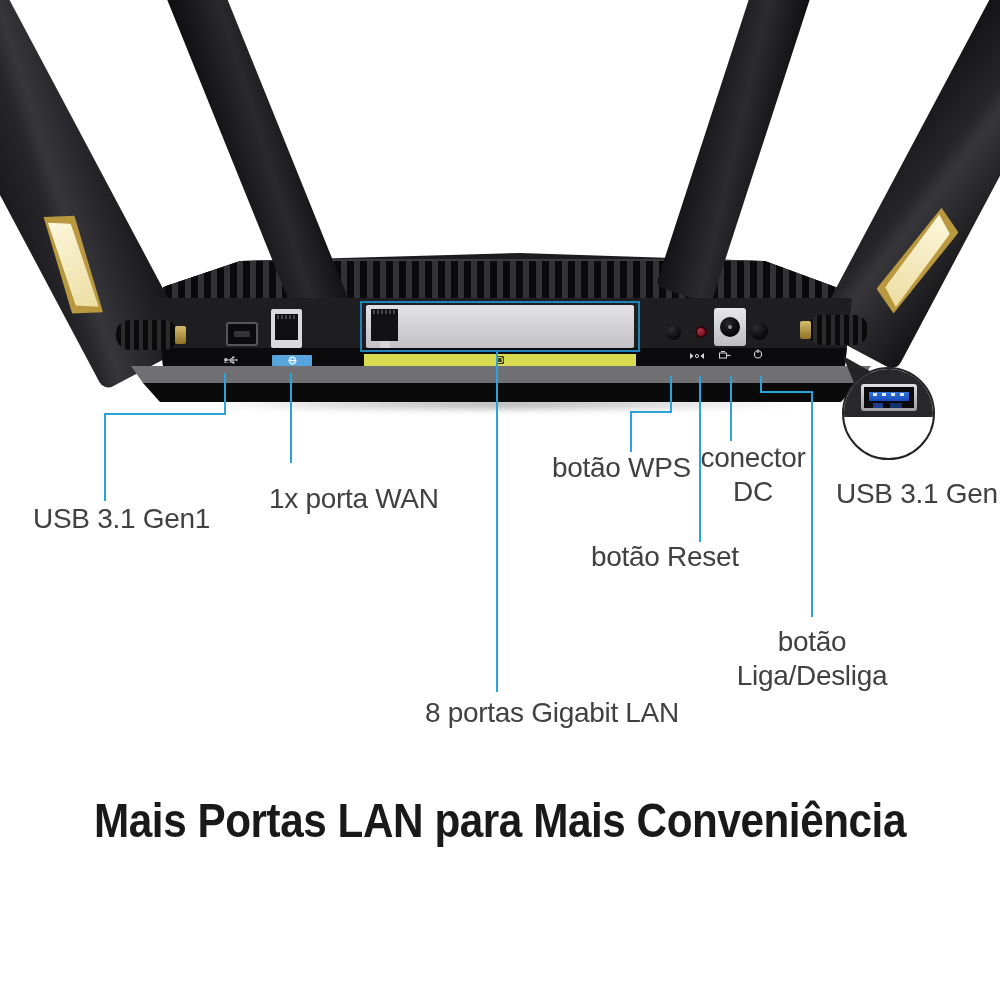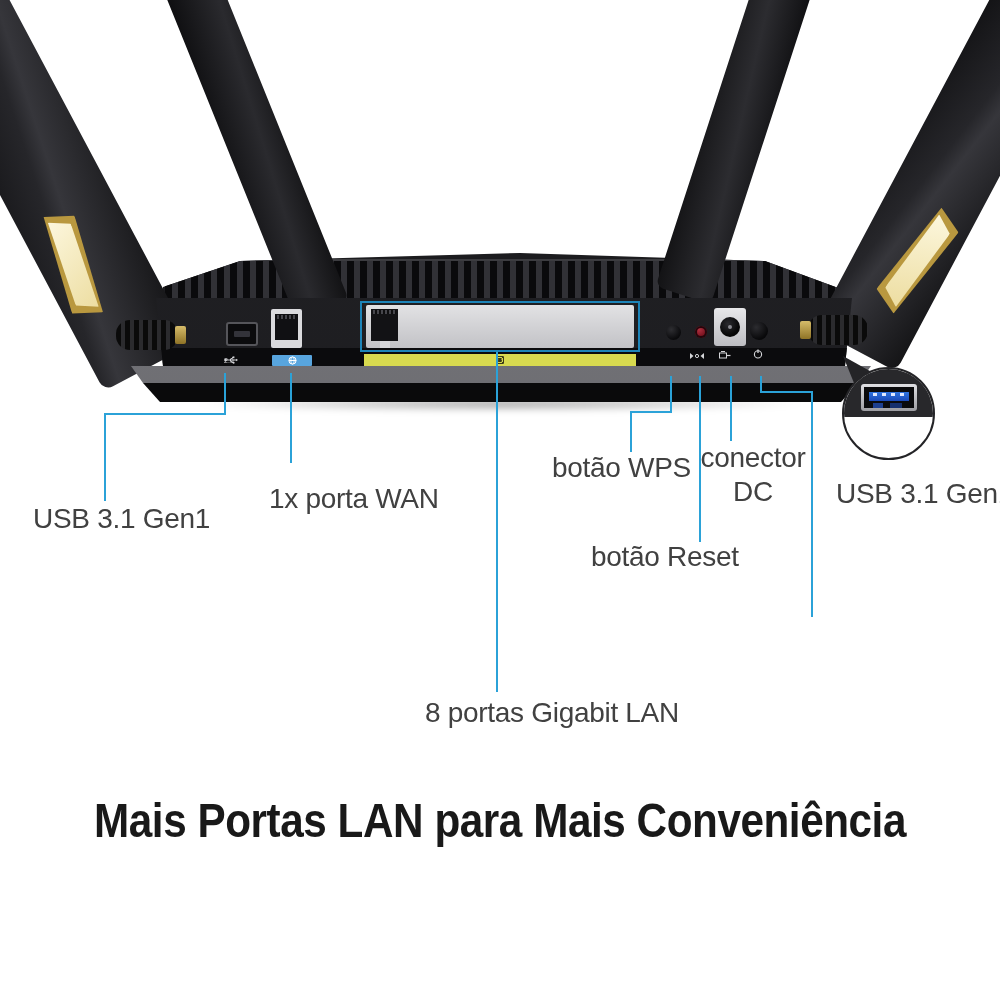--- a/index.html
+++ b/index.html
@@ -261,17 +261,21 @@
   </div>
 
   <div class="lbl lbl-usb-left">USB 3.1 Gen1</div>
   <div class="lbl lbl-wan">1x porta WAN</div>
   <div class="lbl lbl-reset">botão Reset</div>
   <div class="lbl lbl-wps">botão WPS</div>
   <div class="lbl lbl-dc">
     <span style="position:static">conector</span><br>
     <span style="position:static">DC</span>
   </div>
+  <div class="lbl lbl-power">
+    <span style="position:static">botão</span><br>
+    <span style="position:static">Liga/Desliga</span>
+  </div>
   <div class="lbl lbl-usb-right">USB 3.1 Gen1</div>
   <div class="lbl lbl-lan">8 portas Gigabit LAN</div>
 
   <div class="title">Mais Portas LAN para Mais Conveniência</div>
 </div>
 
 </body></html>

